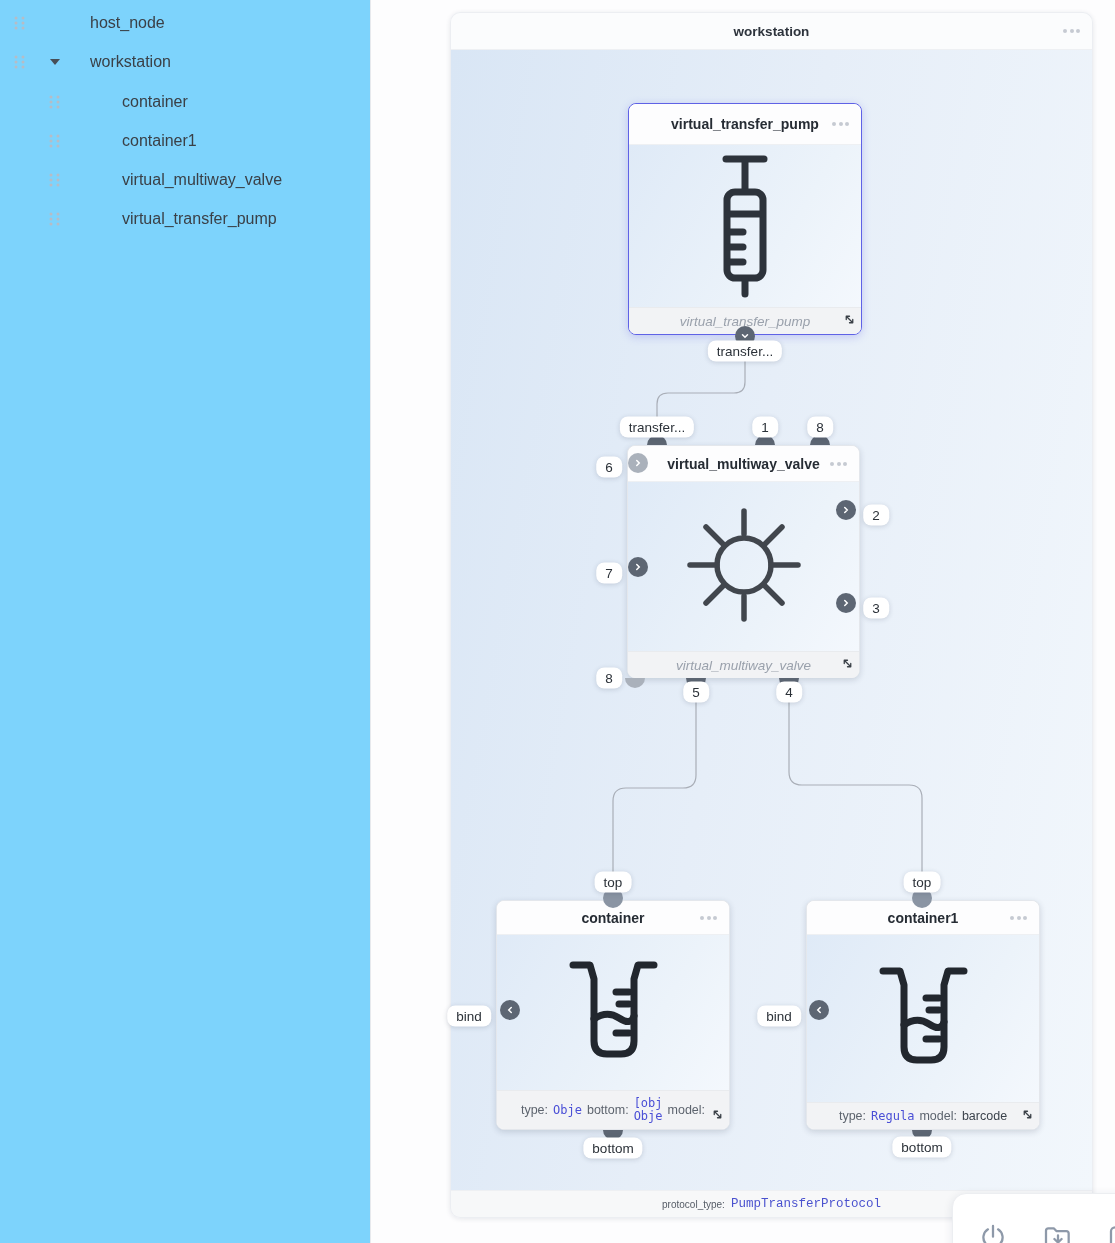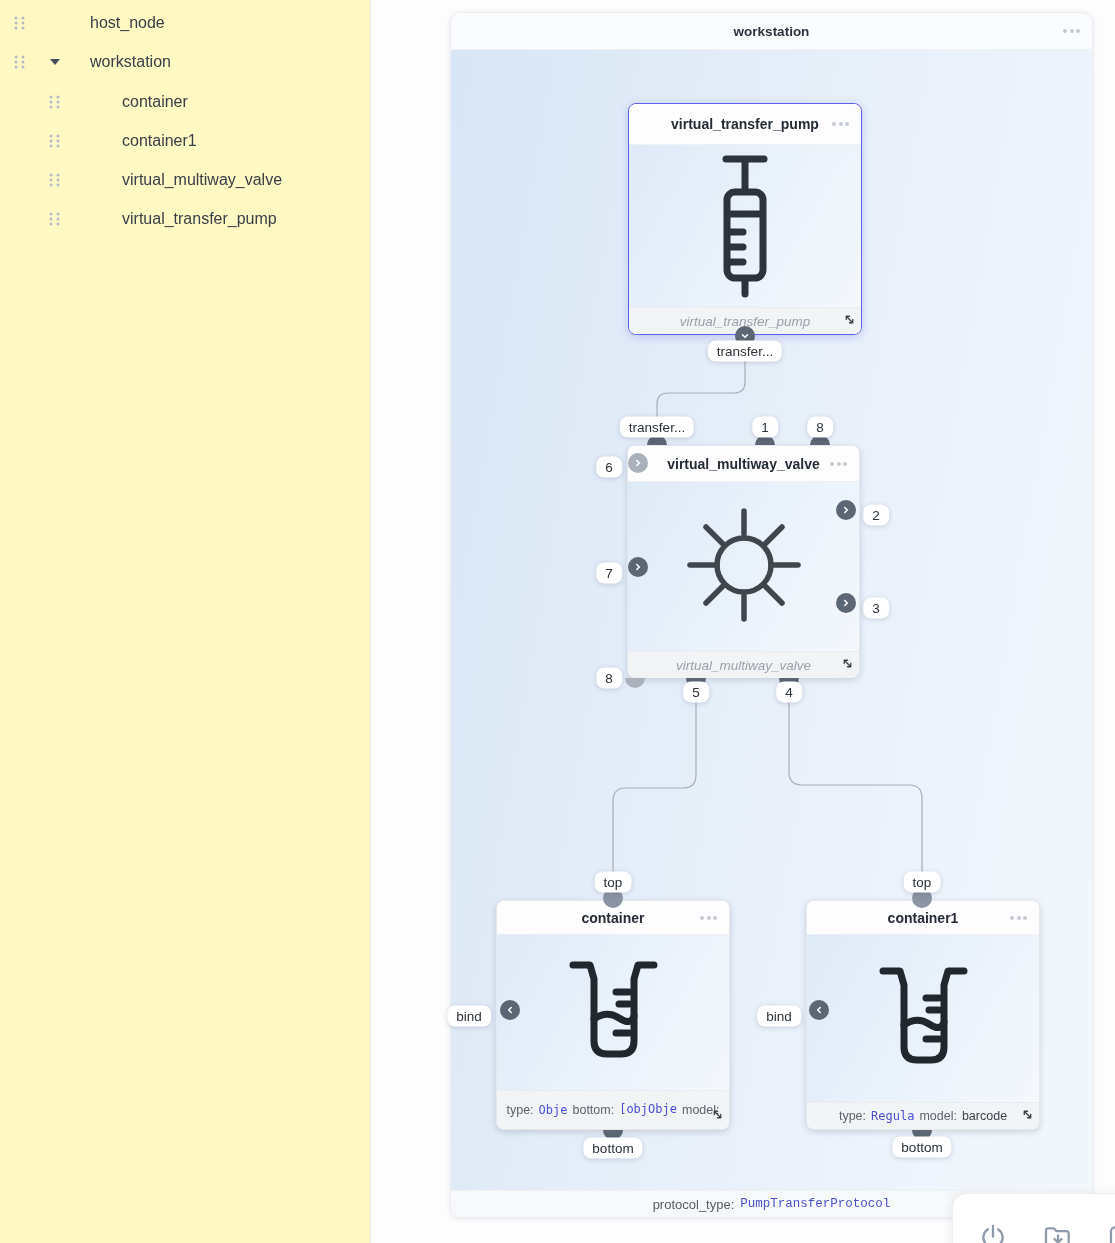--- a/index.html
+++ b/index.html
@@ -1,33 +1,33 @@
 <!DOCTYPE html>
 <html><head>
 <meta charset="utf-8">
 <style>
   * { margin:0; padding:0; box-sizing:border-box; }
   html,body { background:#fff; }
   body { font-family:"Liberation Sans", sans-serif; }
   .stage { position:relative; width:1115px; height:1243px; overflow:hidden; background:#fdfdfe; }
 
   
-  .sidebar { position:absolute; left:0; top:0; width:371px; height:1243px; background:#fef9c3; border-right:1px solid #e7e9ed; z-index:10; }
+  .sidebar { position:absolute; left:0; top:0; width:371px; height:1243px; background:#7dd3fc; border-right:1px solid #e7e9ed; z-index:10; }
   .tree-item { position:absolute; height:39px; display:flex; align-items:center; width:100%; cursor:pointer; }
   .tree-label { font-size:16px; color:#3a4047; }
   .drag-handle { position:absolute; width:14px; height:16px; display:flex; align-items:center; }
   .chevron-down { position:absolute; left:50px; width:0; height:0; border-left:5.5px solid transparent; border-right:5.5px solid transparent; border-top:6.5px solid #474e57; }
 
   
   .panel { position:absolute; left:450px; top:12px; width:643px; height:1206px; border-radius:10px; box-shadow:0 1px 5px rgba(30,40,70,.10); z-index:2; }
   .panel-header { position:absolute; left:0; top:0; width:100%; height:38px; background:#fbfcfd; border:1px solid #eceef2; border-bottom:1px solid #eef0f3; border-radius:10px 10px 0 0; display:flex; align-items:center; justify-content:center; z-index:3; }
   .panel-title { font-size:13.5px; font-weight:700; color:#2d333c; }
   .panel-bodybg { position:absolute; left:0; top:38px; width:100%; height:1140px; background:linear-gradient(100deg,#d9e6f5 0%,#e6eef8 45%,#f2f7fc 100%); border-left:1px solid #eceef2; border-right:1px solid #eceef2; z-index:0; }
   .panel-footer { position:absolute; left:0; top:1178px; width:100%; height:28px; background:#f7f8f9; border:1px solid #eceef2; border-top:1px solid #eef0f3; border-radius:0 0 10px 10px; display:flex; align-items:center; justify-content:center; gap:6px; z-index:3; }
-  .proto-label { font-size:13px; color:#565d67; }
+  .proto-label { font-size:10px; color:#565d67; }
   .proto-value { font-family:Liberation Mono, monospace; font-size:12.5px; color:#4a52cf; }
   .menu-dots { display:flex; gap:2.5px; position:absolute; right:12px; top:50%; transform:translateY(-50%); cursor:pointer; }
   .menu-dots i { width:4px; height:4px; border-radius:50%; background:#c6cad2; }
 
   
   .edges { position:absolute; left:0; top:0; z-index:1; }
   .edges path { stroke:#a9aeb7; stroke-width:1.2; fill:none; }
 
   
   .node { position:absolute; background:#fff; border:1px solid #e4e7ec; border-radius:8px; box-shadow:0 2px 6px rgba(25,35,60,.16); z-index:2; }
@@ -35,21 +35,21 @@
   .node-header { position:relative; display:flex; align-items:center; justify-content:center; background:#fdfdfe; border-bottom:1px solid #eef0f3; border-radius:8px 8px 0 0; }
   .node-title { font-size:14px; font-weight:700; color:#262c34; }
   .node-body { display:flex; align-items:center; justify-content:center; background:linear-gradient(120deg,#dfeaf7 0%,#ecf3fa 65%,#f4f8fd 100%); }
   .node-footer { position:relative; display:flex; align-items:center; justify-content:center; background:#f2f3f5; border-top:1px solid #e9ebee; border-radius:0 0 7px 7px; }
   .footer-italic { font-style:italic; font-size:13.5px; color:#9aa1ac; }
   .resize-icon { position:absolute; right:5px; bottom:4px; cursor:nwse-resize; }
 
   .fields { display:flex; align-items:center; justify-content:center; gap:5px; font-size:12.5px; color:#5d646e; width:100%; padding:0 8px; }
   .mono-val { font-family:"DejaVu Sans Mono", monospace; font-size:12px; color:#4a4fd6; }
   .clip { display:inline-block; overflow:hidden; white-space:nowrap; vertical-align:middle; }
-  .extra-wrap { display:flex; flex-direction:row; line-height:1.1; align-items:flex-start; }
+  .extra-wrap { display:flex; flex-direction:column; line-height:1.1; align-items:flex-start; }
   .dark-val { color:#3c434c; font-size:12.5px; }
 
   
   .chip { position:absolute; transform:translate(-50%,-50%); background:#fff; border-radius:8px; padding:3px 9px; font-size:13.5px; color:#2b3138; box-shadow:0 1px 5px rgba(40,50,80,.18); white-space:nowrap; z-index:5; }
   .port { position:absolute; width:20px; height:20px; border-radius:50%; transform:translate(-50%,-50%); display:flex; align-items:center; justify-content:center; z-index:4; cursor:crosshair; }
   .port.dark { background:#5d6673; }
   .port.light { background:#aab1bb; }
   .port.gray { background:#8a94a3; }
   .semi { position:absolute; width:20px; height:10px; transform:translateX(-50%); z-index:4; cursor:crosshair; }
   .semi.up { border-radius:10px 10px 0 0; background:#5d6673; }

